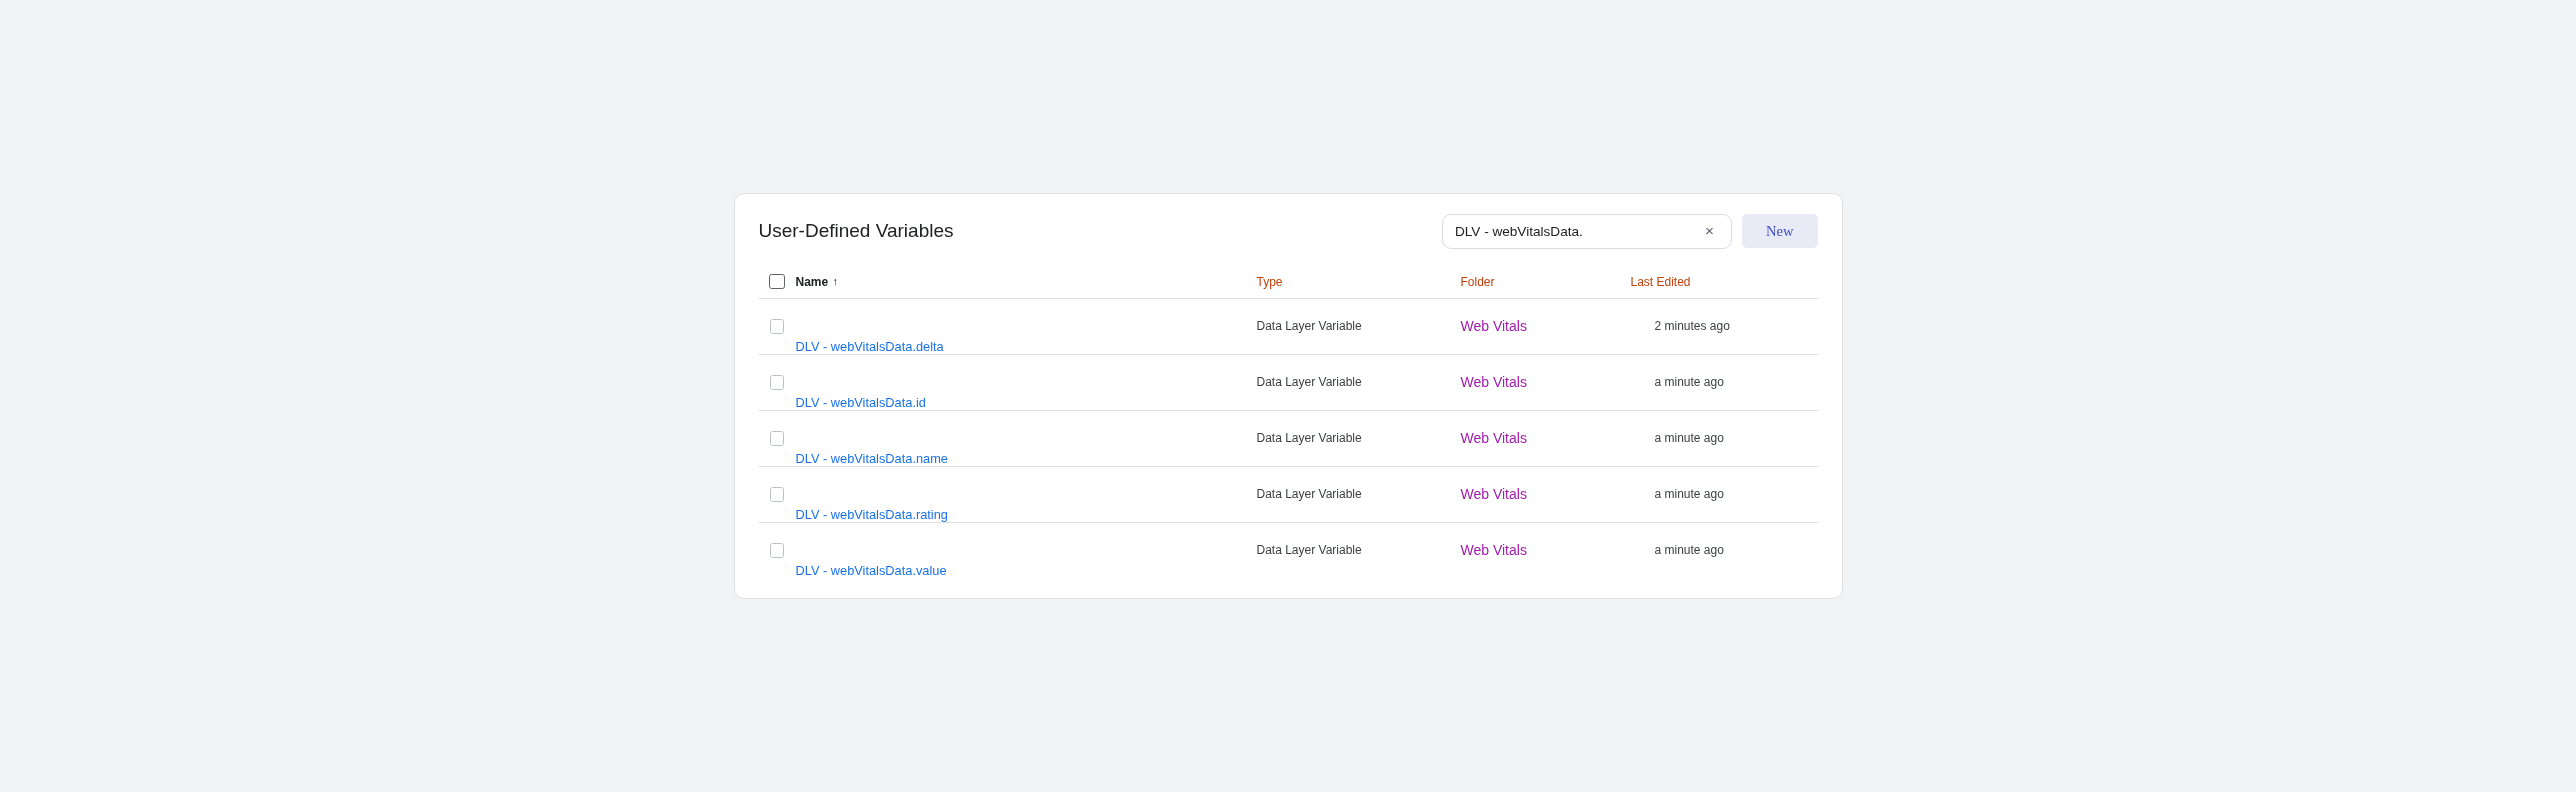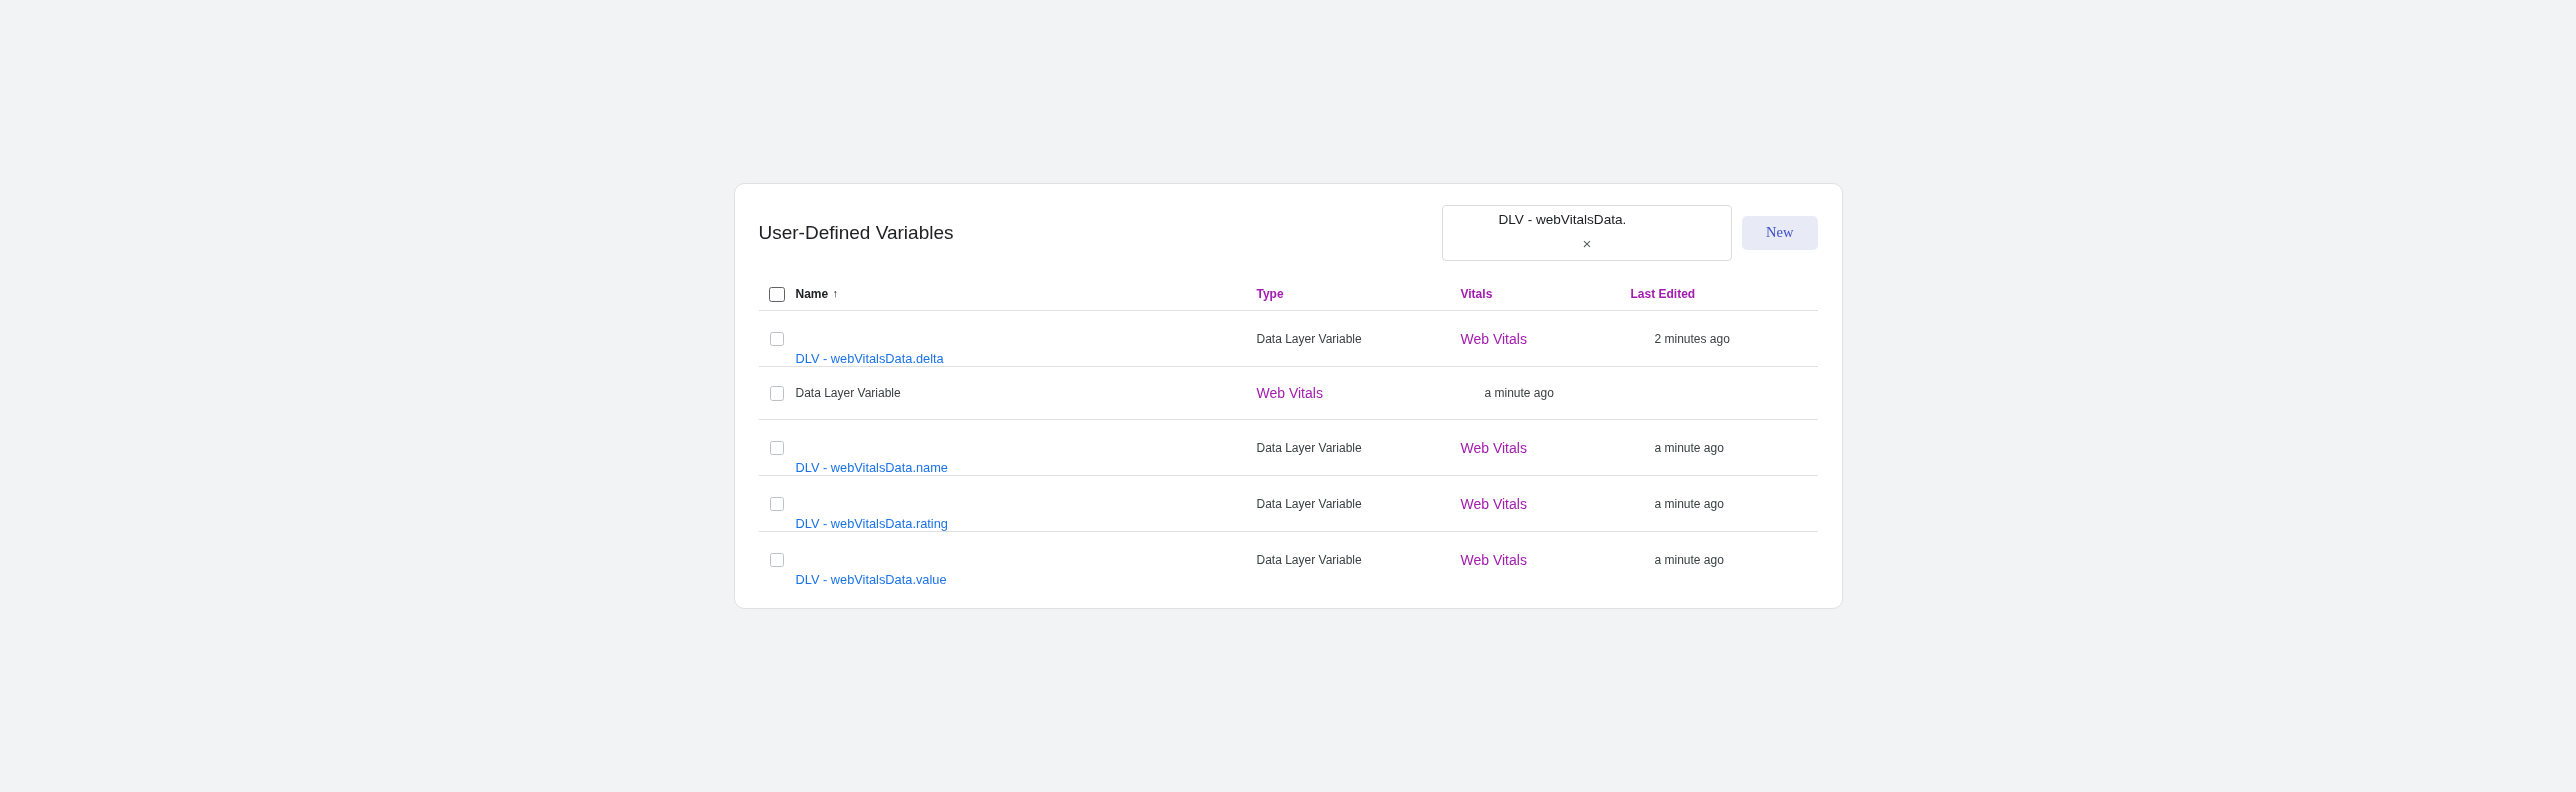--- a/index.html
+++ b/index.html
@@ -43,26 +43,25 @@
     .header-actions {
       display: flex;
       align-items: center;
       gap: 10.2px;
     }
 
     .search-box {
       display: flex;
       align-items: center;
       border: 0.9px solid #dadce0;
-      border-radius: 4px;
+      border-radius: 9px;
       padding: 6.8px 12px;
       min-width: 290px;
       background: #fff;
       gap: 6.8px;
-      flex-direction: column;
     }
 
     .search-box input {
       border: none;
       outline: none;
       font-size: 13.6px;
       color: #202124;
       flex: 1;
       background: transparent;
     }
@@ -100,22 +99,22 @@
     .table-header {
       display: grid;
       grid-template-columns: 37px 1fr 204px 170px 187px;
       padding: 8.5px 0;
       border-bottom: 0.9px solid #e0e0e0;
       align-items: center;
     }
 
     .th {
       font-size: 12px;
-      color: #a21caf;
-      font-weight: 700;
+      color: #c2410c;
+      font-weight: 400;
     }
 
     .th.name-col {
       display: flex;
       align-items: flex-start;
       gap: 4.3px;
       color: #202124;
       font-weight: 700;
       font-size: 12px;
     }
@@ -212,38 +211,39 @@
 
     <div class="table-header">
       <div class="checkbox-header">
         <div class="checkbox"></div>
       </div>
       <div class="th name-col">
         <span>Name</span>
         <span class="sort-icon">↑</span>
       </div>
       <div class="th">Type</div>
-      <div class="th">Vitals</div>
+      <div class="th">Folder</div>
       <div class="th">Last Edited</div>
     </div>
 
     <div id="table-body">
         <div class="table-row">
       <div class="row-checkbox">
         <div class="checkbox"></div>
       </div>
       <a class="cell-name">DLV - webVitalsData.delta</a>
       <div class="cell-type">Data Layer Variable</div>
       <div class="cell-folder">Web Vitals</div>
       <div class="cell-edited">2 minutes ago</div>
     </div>
         <div class="table-row">
       <div class="row-checkbox">
         <div class="checkbox"></div>
       </div>
+      <a class="cell-name">DLV - webVitalsData.id</a>
       <div class="cell-type">Data Layer Variable</div>
       <div class="cell-folder">Web Vitals</div>
       <div class="cell-edited">a minute ago</div>
     </div>
         <div class="table-row">
       <div class="row-checkbox">
         <div class="checkbox"></div>
       </div>
       <a class="cell-name">DLV - webVitalsData.name</a>
       <div class="cell-type">Data Layer Variable</div>

